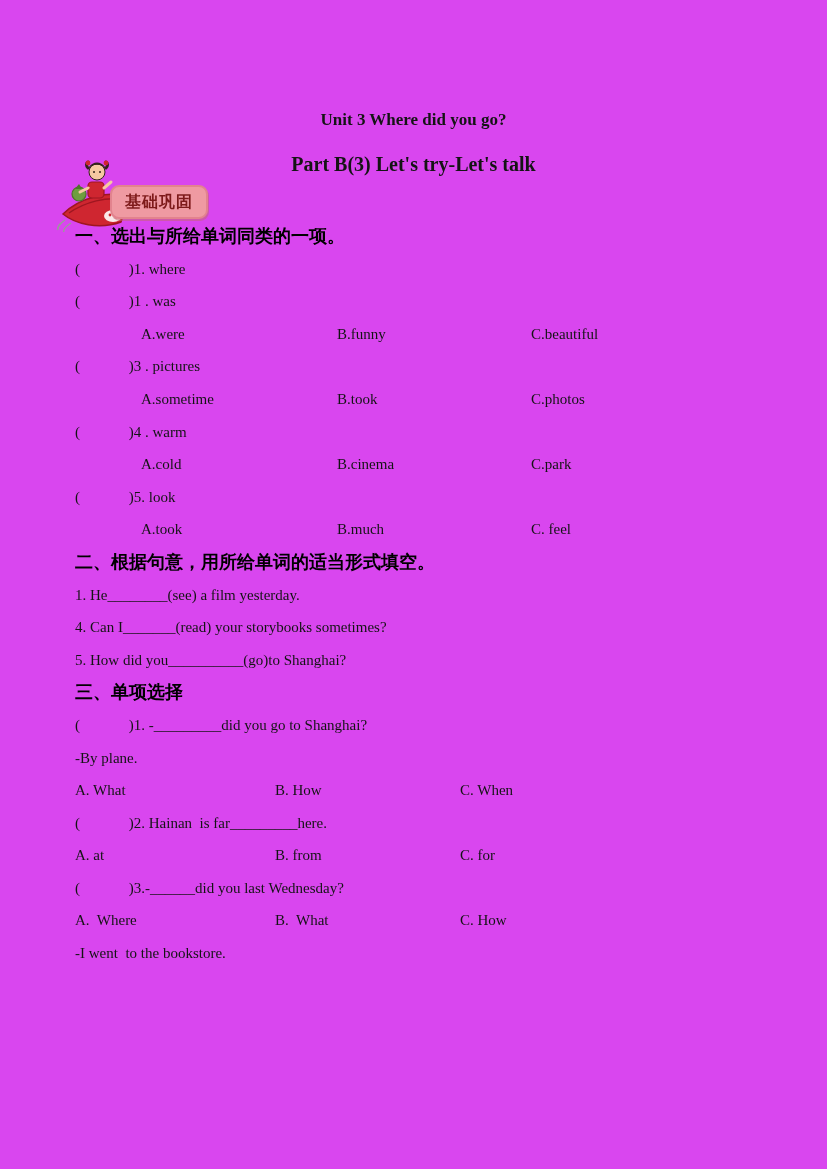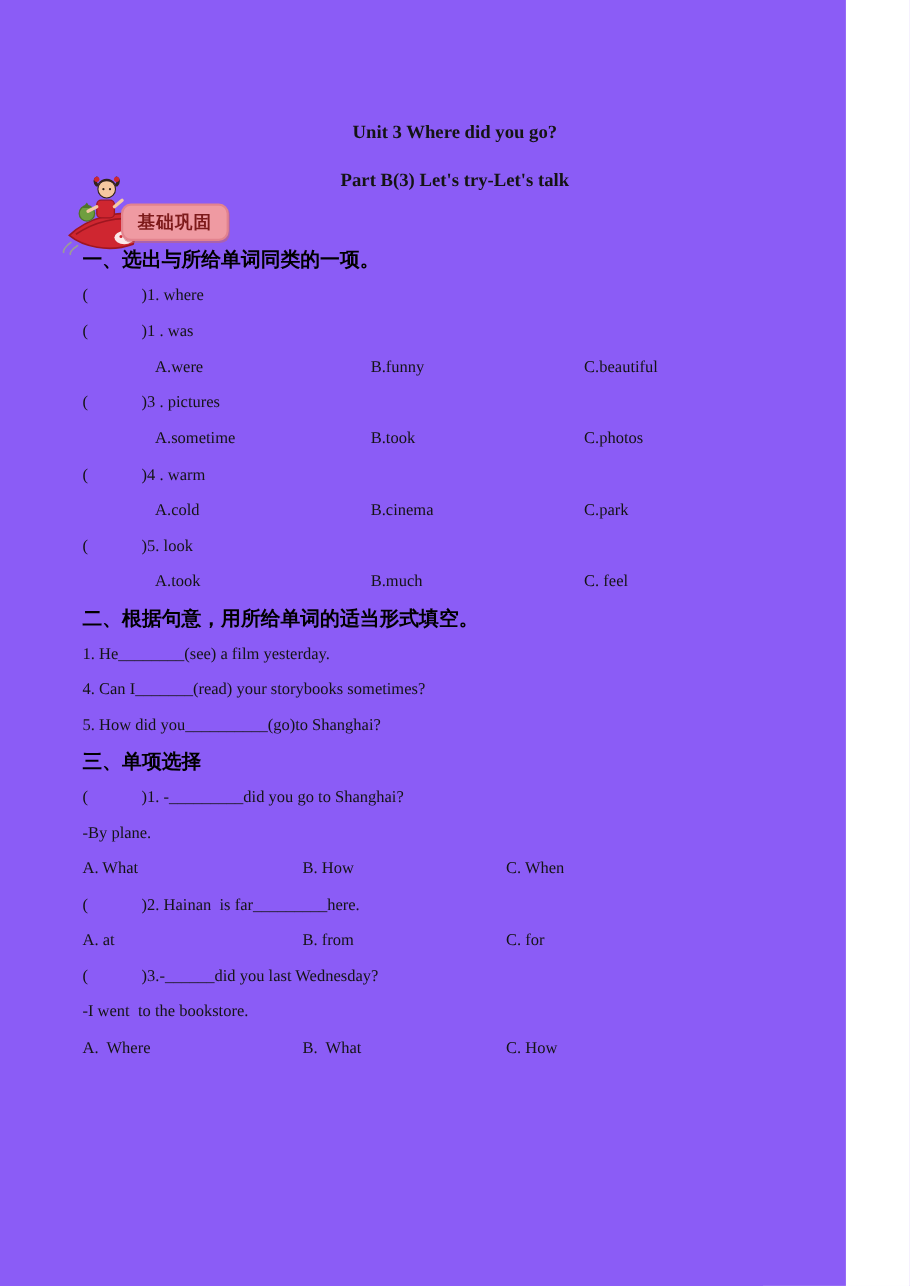--- a/index.html
+++ b/index.html
@@ -1,31 +1,31 @@
 <!DOCTYPE html>
 <html><head>
 <meta charset="utf-8">
 <style>
   html,body{margin:0;padding:0;background:#ffffff;}
   .sheet{
     position:relative;
-    width:769px;height:1169px;
-    background:#8b5cf6;
+    width:827px;height:1169px;
+    background:#d946ef;
     font-family:"Liberation Serif","DejaVu Serif",serif;
     color:#141414;
     overflow:hidden;
     text-decoration:underline;
   }
   .title{
     position:absolute;top:108px;left:0;width:827px;
     text-align:center;font-weight:bold;font-size:17px;line-height:24px;
   }
   .subtitle{
     position:absolute;top:152px;left:0;width:827px;
-    text-align:center;font-weight:bold;font-size:17px;line-height:24px;
+    text-align:center;font-weight:bold;font-size:20px;line-height:24px;
   }
   .mascot{position:absolute;left:55px;top:158px;width:88px;height:74px;}
   .badge{
     position:absolute;left:110px;top:185px;width:94px;height:30px;
     border-radius:9px;
     display:flex;align-items:center;justify-content:center;
     font-family:"Liberation Sans","DejaVu Sans",sans-serif;
     font-weight:bold;font-size:16px;letter-spacing:1px;
     border:2px solid;
     box-shadow:1px 2px 0 rgba(196,103,113,0.55);
@@ -130,21 +130,21 @@
     </div>
 
     <div class="line">(             )2. Hainan  is far_________here.</div>
     <div class="line s3">
       <span class="opt o1">A. at</span>
       <span class="opt o2">B. from</span>
       <span class="opt o3">C. for</span>
     </div>
 
     <div class="line">(             )3.-______did you last Wednesday?</div>
-    <div class="line">-I went  to the bookstore.</div>
     <div class="line s3">
       <span class="opt o1">A.  Where</span>
       <span class="opt o2">B.  What</span>
       <span class="opt o3">C. How</span>
     </div>
+    <div class="line">-I went  to the bookstore.</div>
 
   </div>
 </div>
 
 </body></html>

